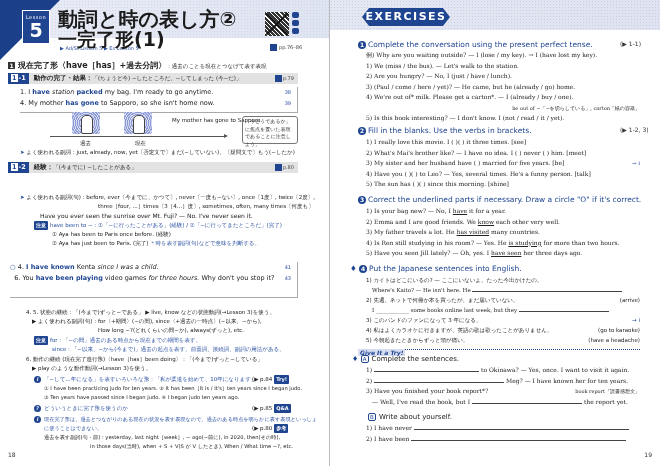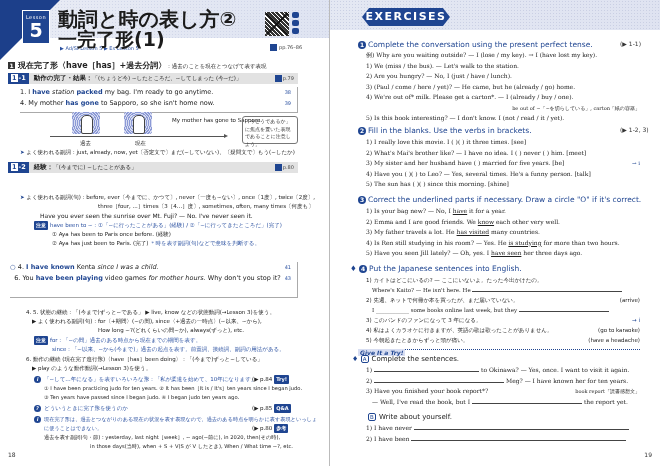--- a/index.html
+++ b/index.html
@@ -114,21 +114,21 @@
     </div>
     <div class="note" style="left:20px;top:193px"><span class="arrow">➤ </span><span>よく使われる副詞(句)：before, ever〔今までに、かつて〕, never〔一度も~ない〕, once〔1度〕, twice〔2度〕,</span></div>
     <div class="note" style="left:98px;top:202px">three［four, ...］times〔3［4…］度〕, sometimes, often, many times〔何度も〕</div>
     <div class="note" style="left:40px;top:211px;font-size:6px">Have you ever seen the sunrise over Mt. Fuji? — No.  I've never seen it.</div>
     <div class="note blue" style="left:34px;top:221px"><span class="tag">注意</span><span>have been to ~：①「~に行ったことがある」(経験) / ②「~に行ってきたところだ」(完了)</span></div>
     <div class="note" style="left:52px;top:230px">① Aya has been to Paris once before.    (経験)</div>
     <div class="note" style="left:52px;top:239px"><span>② Aya has just been to Paris.            (完了)</span> <span style="color:#2a50a0">＊時を表す副詞(句)などで意味を判断する。</span></div>
 
     <div class="ex-box" style="top:262px;height:36px;left:10px;width:288px">
       <div class="ex"><span style="color:#1f4591">○</span> <span>4. </span><span class="bl">I have known</span><span> Kenta </span><em>since I was a child.</em><span class="n">41</span></div>
-      <div class="ex">&nbsp;&nbsp;<span>6. You </span><span class="bl">have been playing</span><span> video games </span><em>for mother hours.</em><span>  Why don't you stop it?</span><span class="n">43</span></div>
+      <div class="ex">&nbsp;&nbsp;<span>6. You </span><span class="bl">have been playing</span><span> video games </span><em>for three hours.</em><span>  Why don't you stop it?</span><span class="n">43</span></div>
     </div>
 
     <div class="note" style="left:26px;top:308px">4. 5. 状態の継続：「(今まで)ずっと~である」 ▶ live, know などの状態動詞(→Lesson 3)を使う。</div>
     <div class="note" style="left:32px;top:317px">▶ よく使われる副詞(句)：for〈+期間〉(~の間), since〈+過去の一時点〉(~以来、~から),</div>
     <div class="note" style="left:98px;top:326px">How long ~?(どれくらいの間~か), always(ずっと), etc.</div>
     <div class="note blue" style="left:34px;top:336px"><span class="tag">注意</span><span>for：「~の間」過去のある時点から現在までの期間を表す。</span></div>
     <div class="note blue" style="left:52px;top:345px">since：「~以来、~から(今まで)」過去の起点を表す。前置詞、接続詞、副詞の用法がある。</div>
     <div class="note" style="left:26px;top:355px">6. 動作の継続 (現在完了進行形)〈have［has］been doing〉：「(今まで)ずっと~している」</div>
     <div class="note" style="left:32px;top:364px">▶ play のような動作動詞(→Lesson 3)を使う。</div>
     <div class="note blue" style="left:34px;top:375px"><span class="ibadge">i</span><span>「~して…年になる」を表すいろいろな形：「私が柔道を始めて、10年になります」</span></div>

